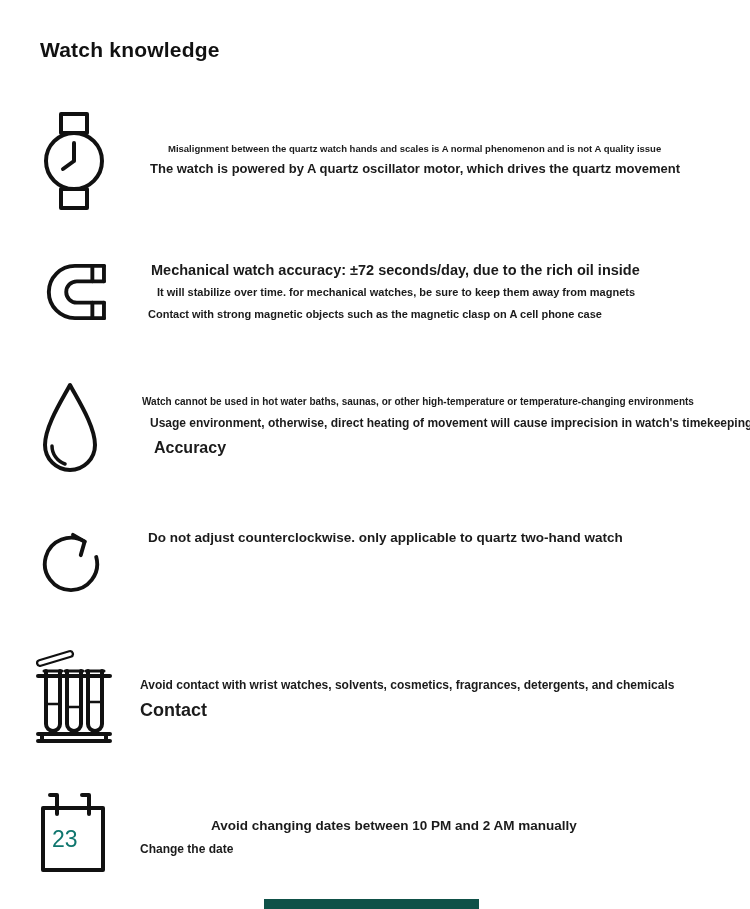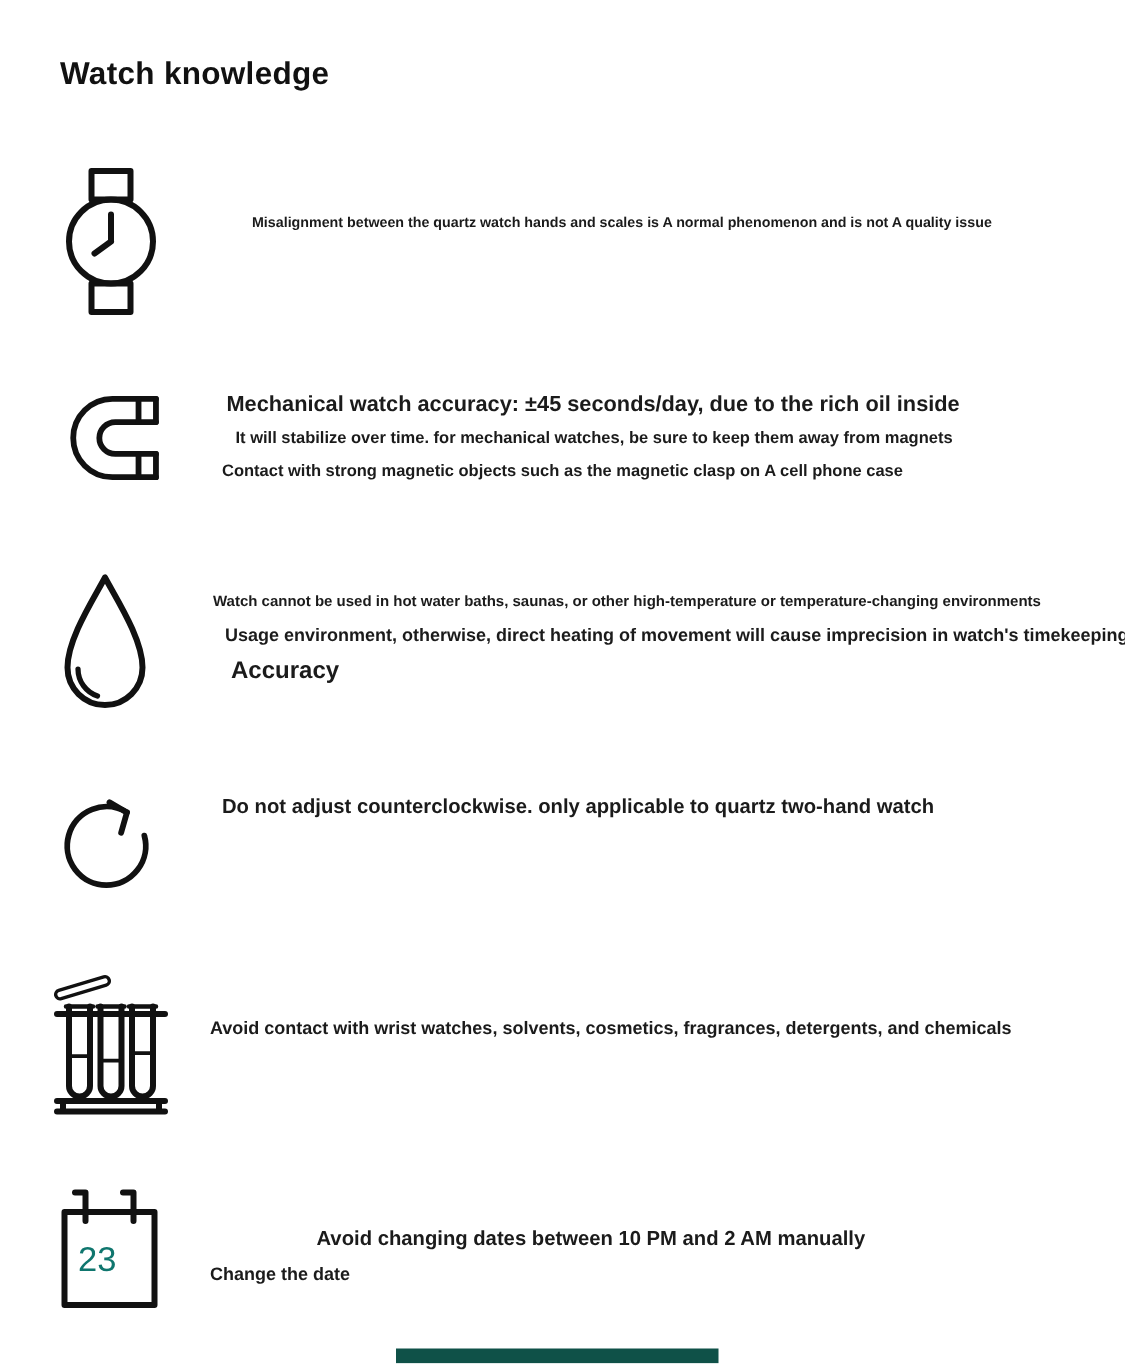--- a/index.html
+++ b/index.html
@@ -41,35 +41,36 @@
         <g class="stroke">
           <rect x="19" y="2" width="26" height="19"></rect>
           <rect x="19" y="77" width="26" height="19"></rect>
           <circle cx="32" cy="49" r="28"></circle>
           <path d="M32 49 V31 M32 49 L21 57"></path>
         </g>
       </svg>
     </div>
     <div class="text" style="left:150px; top:143px">
       <p style="font-size:9.5px; font-weight:600; margin-left:18px; margin-bottom:6px">Misalignment between the quartz watch hands and scales is A normal phenomenon and is not A quality issue</p>
+      <p style="font-size:13px; font-weight:600">The watch is powered by A quartz oscillator motor, which drives the quartz movement</p>
     </div>
   </section>
 
   <section>
     <div class="icon" style="left:40px; top:262px; width:66px; height:60px">
       <svg viewBox="0 0 68 62">
         <g class="stroke">
           <path d="M66 4 H36 A27 27 0 0 0 36 58 H66"></path>
           <path d="M66 20 H38 A11 11 0 0 0 38 42 H66"></path>
           <path d="M66 4 V20 M66 42 V58 M54 4 V20 M54 42 V58"></path>
         </g>
       </svg>
     </div>
     <div class="text" style="left:148px; top:261px">
-      <p style="font-size:14.5px; font-weight:700; margin-left:3px; margin-bottom:7px">Mechanical watch accuracy: ±45 seconds/day, due to the rich oil inside</p>
+      <p style="font-size:14.5px; font-weight:700; margin-left:3px; margin-bottom:7px">Mechanical watch accuracy: ±72 seconds/day, due to the rich oil inside</p>
       <p style="font-size:11px; font-weight:600; margin-left:9px; margin-bottom:8px">It will stabilize over time. for mechanical watches, be sure to keep them away from magnets</p>
       <p style="font-size:11px; font-weight:600">Contact with strong magnetic objects such as the magnetic clasp on A cell phone case</p>
     </div>
   </section>
 
   <section>
     <div class="icon" style="left:40px; top:382px; width:60px; height:96px">
       <svg viewBox="0 0 60 96">
         <g class="stroke">
           <path d="M30 3 C 22 18, 5 44, 5 63 A 25 25 0 0 0 55 63 C 55 44, 38 18, 30 3 Z"></path>
@@ -109,20 +110,21 @@
           <path d="M31 27 V80 A7 7 0 0 0 45 80 V27"></path>
           <path d="M52 27 V80 A7 7 0 0 0 66 80 V27"></path>
           <path d="M8 27 H26 M29 27 H47 M50 27 H68" stroke-width="3"></path>
           <path d="M11 60 H23 M32 63 H44 M53 58 H65" stroke-width="2.5"></path>
           <path d="M2 90 H74 M6 90 V97 M70 90 V97 M2 97 H74"></path>
         </g>
       </svg>
     </div>
     <div class="text" style="left:140px; top:678px">
       <p style="font-size:12px; font-weight:600; margin-bottom:6px">Avoid contact with wrist watches, solvents, cosmetics, fragrances, detergents, and chemicals</p>
+      <p style="font-size:18px; font-weight:700">Contact</p>
     </div>
   </section>
 
   <section>
     <div class="icon" style="left:40px; top:792px; width:66px; height:82px">
       <svg viewBox="0 0 66 82">
         <g class="stroke">
           <rect x="3" y="16" width="60" height="62"></rect>
           <path d="M17 3 V22 M49 3 V22 M10 3 H17 M42 3 H49"></path>
         </g>

